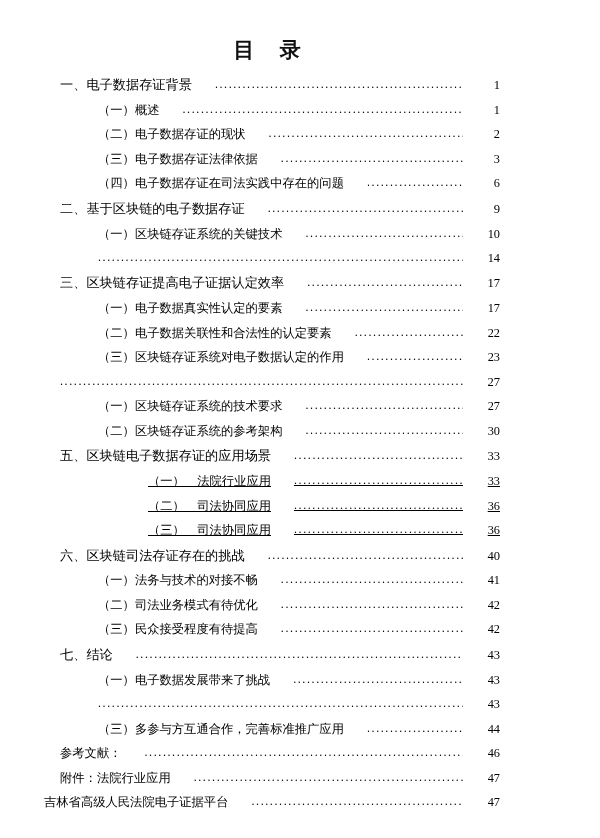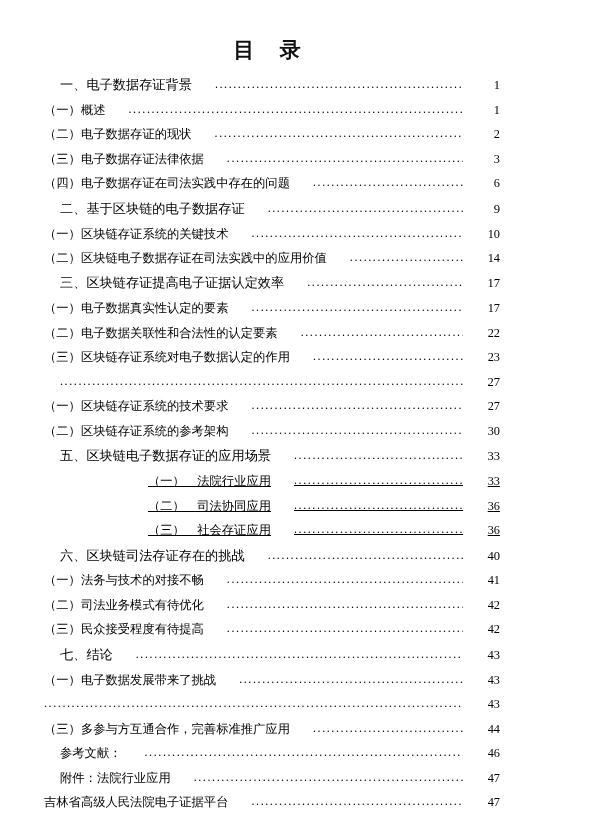--- a/index.html
+++ b/index.html
@@ -70,21 +70,21 @@
   }
   .lvl1 .label {
     font-size: 13.2px;
   }
   .lvl1 .page-num {
     font-size: 12.6px;
   }
   .lvl1 { margin-left: 16px; }
 
   
-  .lvl2 { }
+  .lvl2 { margin-left: 54px; }
   .lvl2 .label { font-size: 12.3px; }
 
   
   .lvl2b { margin-left: 104px; text-decoration: underline; }
 
   
   .lvl3 { }
 
   
   .lvl0 { margin-left: 16px; }
@@ -126,21 +126,20 @@
         <span class="label">二、基于区块链的电子数据存证</span>
         <span class="dots">...............................................................................................................................</span>
         <span class="page-num">9</span>
       </div>
       <div class="toc-row lvl2">
         <span class="label">（一）区块链存证系统的关键技术</span>
         <span class="dots">...............................................................................................................................</span>
         <span class="page-num">10</span>
       </div>
       <div class="toc-row lvl2">
-        <span class="label">（二）区块链电子数据存证在司法实践中的应用价值</span>
         <span class="dots">...............................................................................................................................</span>
         <span class="page-num">14</span>
       </div>
       <div class="toc-row lvl1">
         <span class="label">三、区块链存证提高电子证据认定效率</span>
         <span class="dots">...............................................................................................................................</span>
         <span class="page-num">17</span>
       </div>
       <div class="toc-row lvl2">
         <span class="label">（一）电子数据真实性认定的要素</span>
@@ -180,21 +179,21 @@
         <span class="label">（一）　法院行业应用</span>
         <span class="dots">...............................................................................................................................</span>
         <span class="page-num">33</span>
       </div>
       <div class="toc-row lvl2b">
         <span class="label">（二）　司法协同应用</span>
         <span class="dots">...............................................................................................................................</span>
         <span class="page-num">36</span>
       </div>
       <div class="toc-row lvl2b">
-        <span class="label">（三）　社会存证应用</span>
+        <span class="label">（三）　司法协同应用</span>
         <span class="dots">...............................................................................................................................</span>
         <span class="page-num">36</span>
       </div>
       <div class="toc-row lvl1">
         <span class="label">六、区块链司法存证存在的挑战</span>
         <span class="dots">...............................................................................................................................</span>
         <span class="page-num">40</span>
       </div>
       <div class="toc-row lvl2">
         <span class="label">（一）法务与技术的对接不畅</span>

